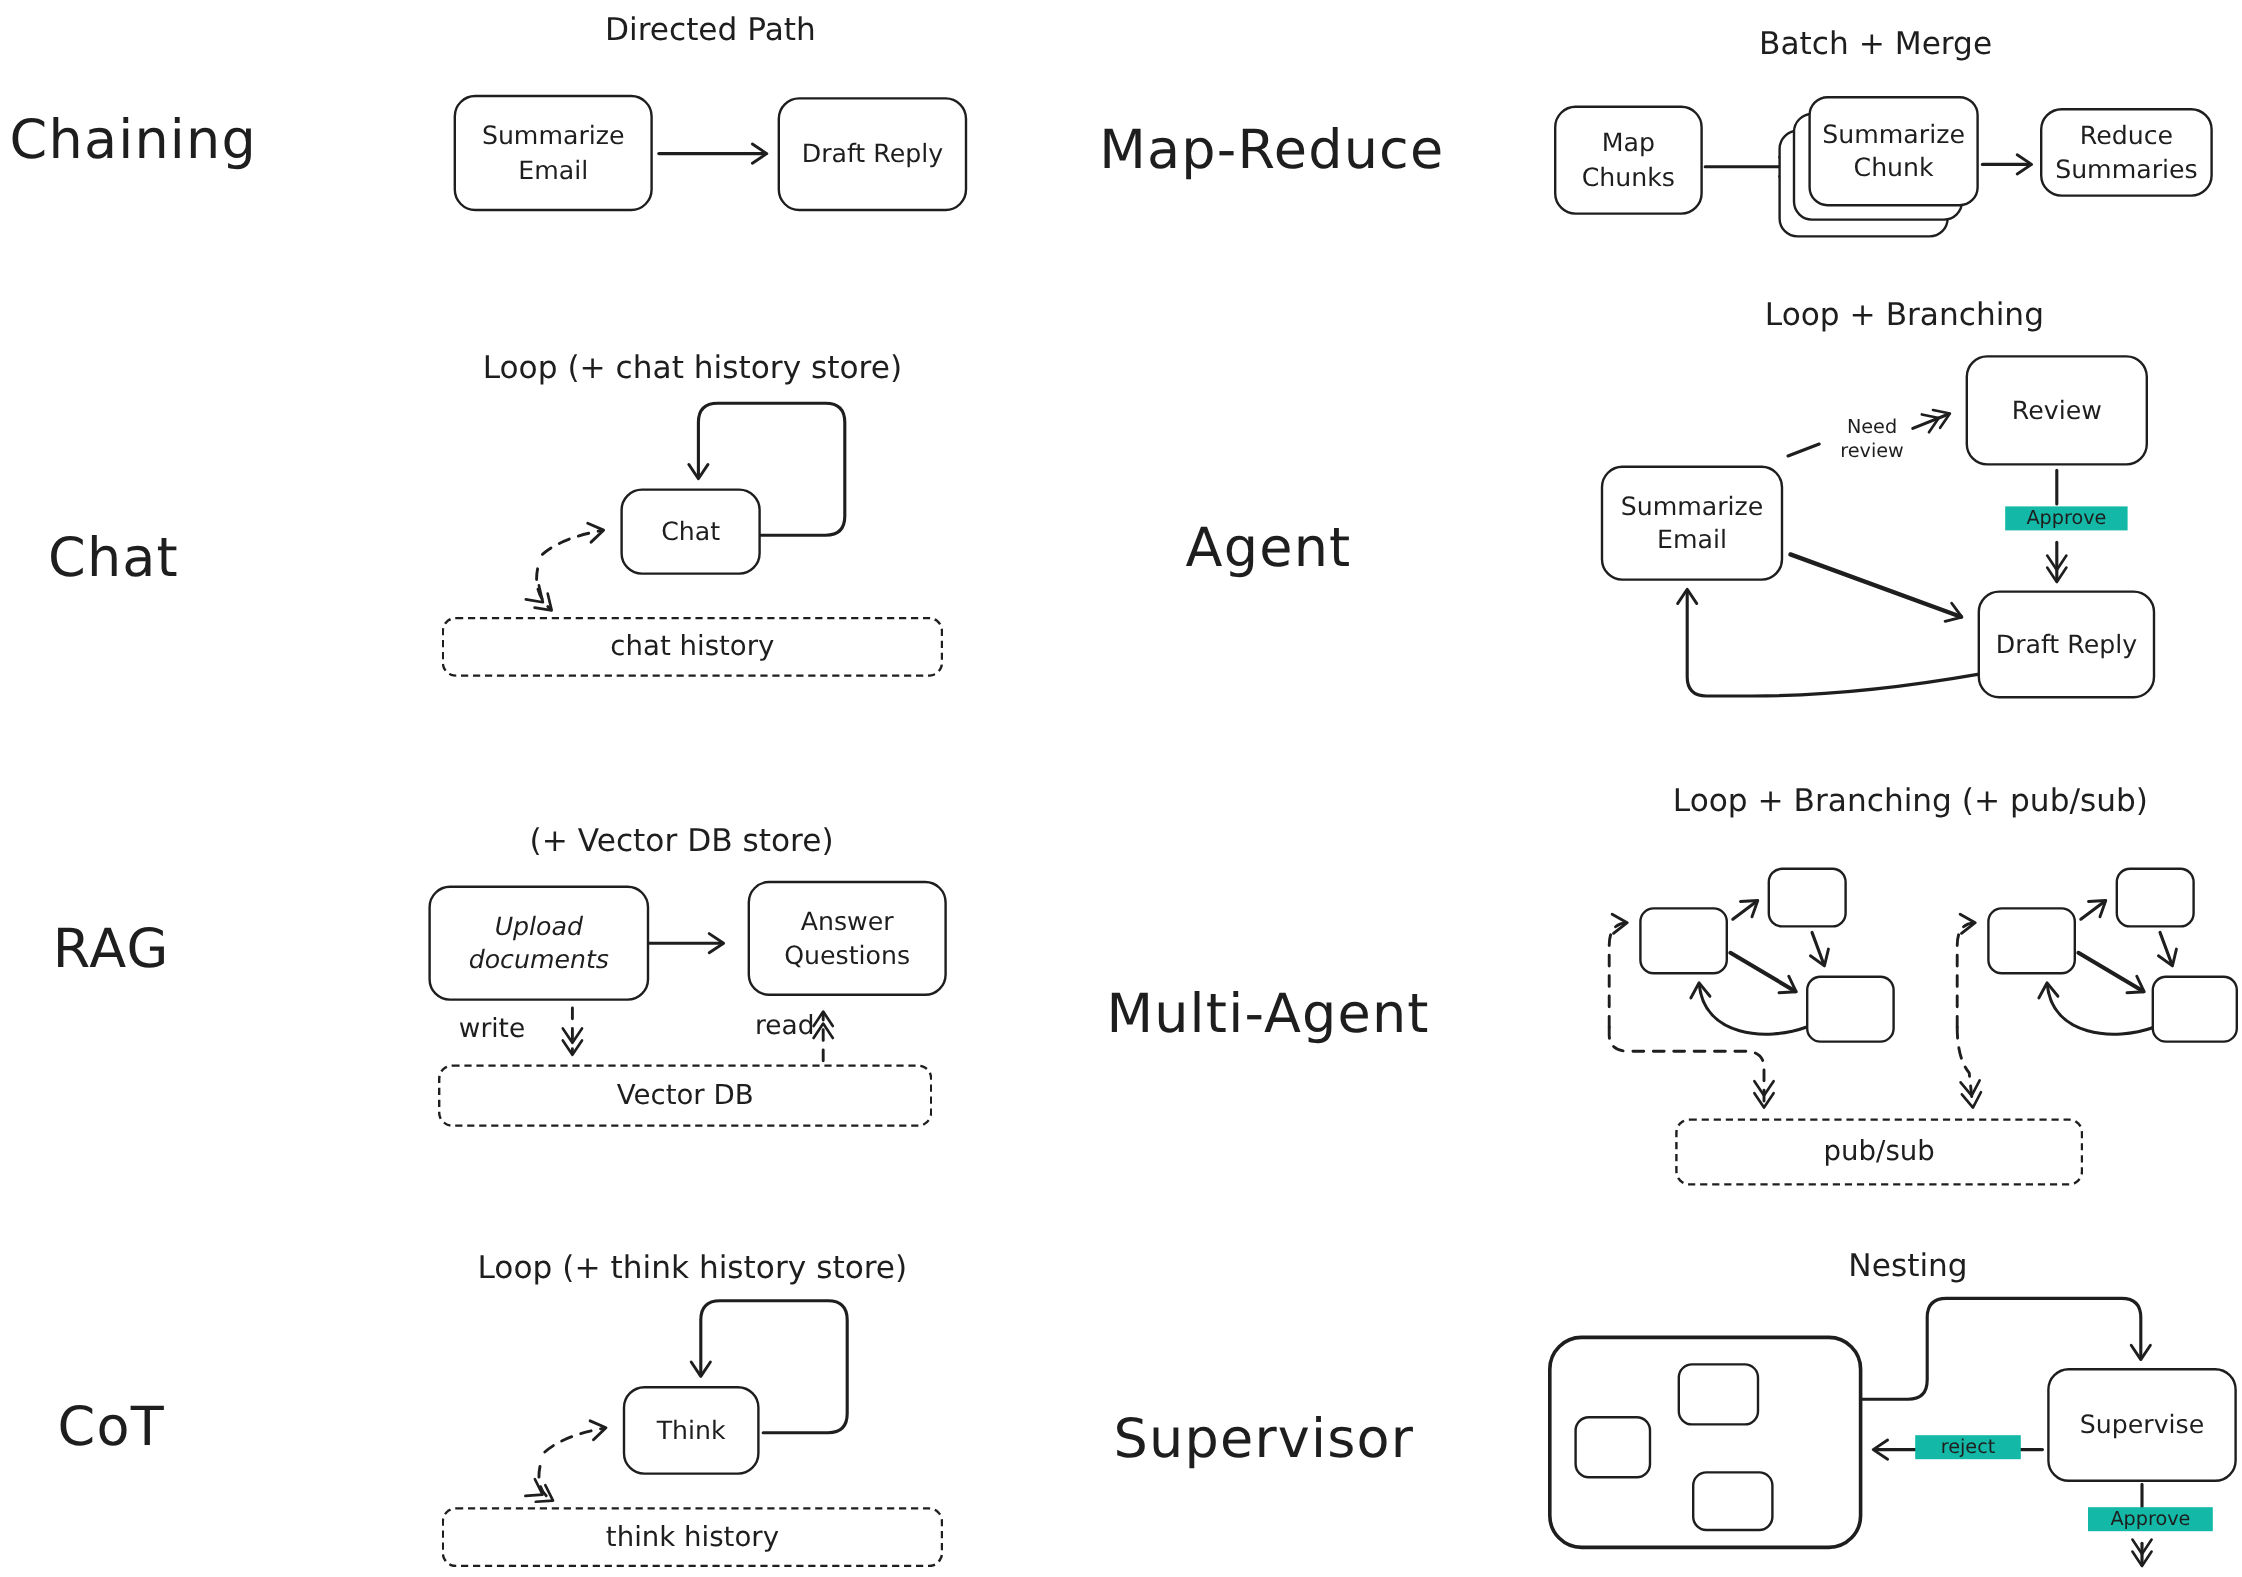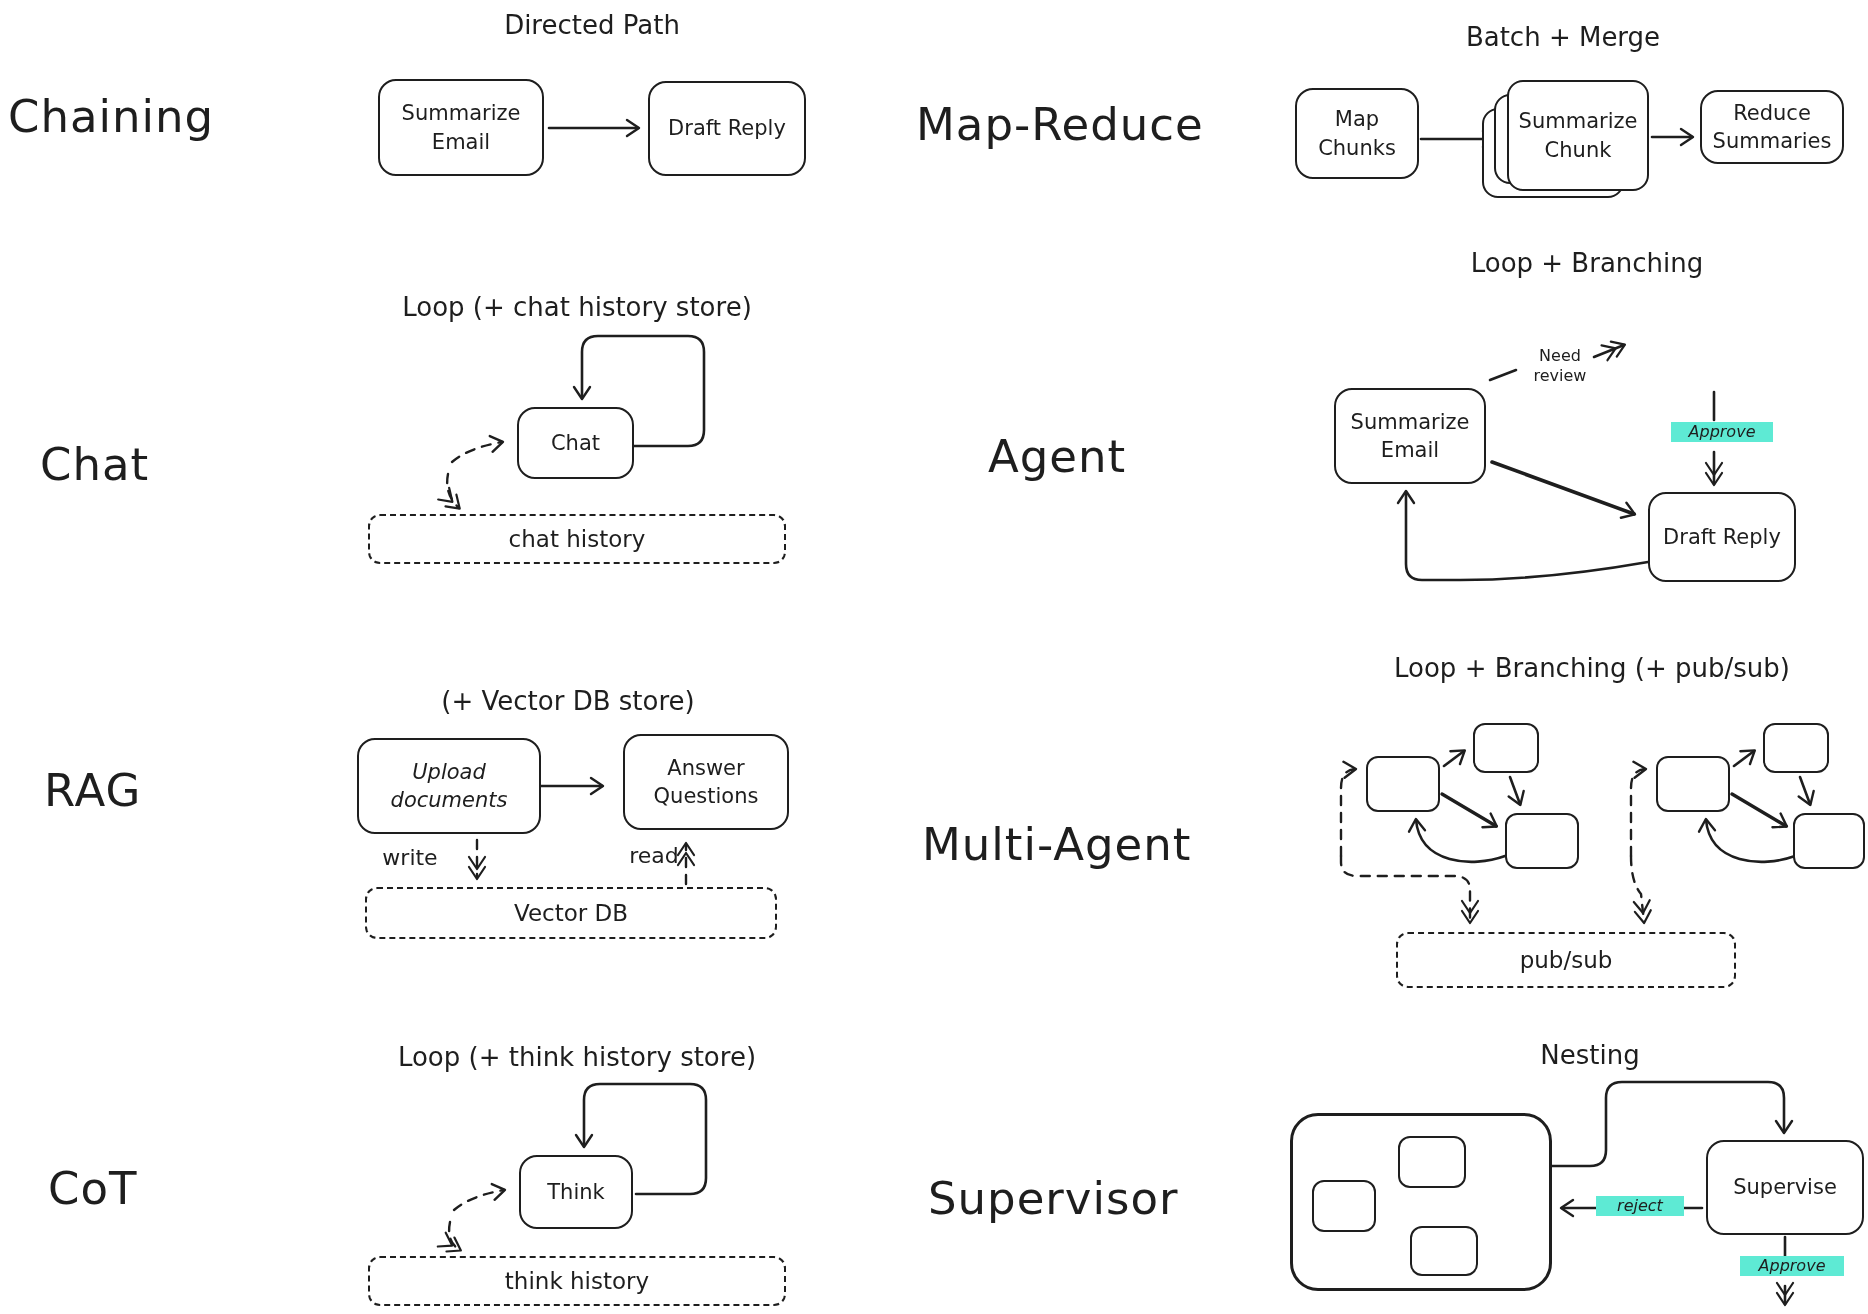--- a/index.html
+++ b/index.html
@@ -15,21 +15,21 @@
          display:flex;align-items:center;justify-content:center;text-align:center;
          font-size:23px;z-index:2;box-sizing:border-box;}
   .mini{position:absolute;border:2.6px solid #1e1e1e;border-radius:12px;background:#fff;
         z-index:2;box-sizing:border-box;}
   .stack-card{position:absolute;border:2.6px solid #1e1e1e;border-radius:16px;background:#fff;
         z-index:2;box-sizing:border-box;display:flex;align-items:center;justify-content:center;
         text-align:center;font-size:21px;line-height:1.35;}
   .container-box{position:absolute;border:3.2px solid #1e1e1e;border-radius:28px;background:#fff;
         z-index:2;box-sizing:border-box;}
   .edge-label{position:absolute;font-size:16px;line-height:1.25;text-align:center;z-index:4;}
-  .edge-label.on-line{background:#5eead4;padding:0 6px;font-style:italic;}
+  .edge-label.on-line{background:#14b8a6;padding:0 6px;}
 </style>
 </head>
 <body>
 
 <div class="canvas">
 
   <svg class="wires" width="1868" height="1314" viewBox="0 0 1868 1314">
     <defs>
       <marker id="arr" markerWidth="30" markerHeight="26" refX="13" refY="12" orient="auto" markerUnits="userSpaceOnUse">
         <path d="M2,4 L14,12 L2,20" fill="none" stroke="#1e1e1e" stroke-width="2.4" stroke-linecap="round" stroke-linejoin="round"></path>
@@ -93,31 +93,32 @@
   <div class="sec-label" style="left:8px;top:90px;">Chaining</div>
   <div class="dia-title" style="left:392px;top:10px;width:400px;">Directed Path</div>
   <div class="node" style="left:378px;top:79px;width:166px;height:97px;">Summarize Email</div>
   <div class="node" style="left:648px;top:81px;width:158px;height:95px;">Draft Reply</div>
 
   <div class="sec-label" style="left:916px;top:98px;">Map-Reduce</div>
   <div class="dia-title" style="left:1363px;top:22px;width:400px;">Batch + Merge</div>
   <div class="node" style="left:1295px;top:88px;width:124px;height:91px;">Map Chunks</div>
   <div class="stack-card" style="left:1482px;top:108px;width:142px;height:90px;"></div>
   <div class="stack-card" style="left:1494px;top:94px;width:142px;height:90px;"></div>
-  <div class="stack-card" style="left:1507px;top:80px;width:142px;height:111px;">Summarize Chunk</div>
+  <div class="stack-card" style="left:1507px;top:80px;width:142px;height:92px;">Summarize Chunk</div>
   <div class="node" style="left:1700px;top:90px;width:144px;height:74px;">Reduce Summaries</div>
 
   <div class="sec-label" style="left:40px;top:438px;">Chat</div>
   <div class="dia-title" style="left:327px;top:292px;width:500px;">Loop (+ chat history store)</div>
   <div class="node" style="left:517px;top:407px;width:117px;height:72px;">Chat</div>
   <div class="store" style="left:368px;top:514px;width:418px;height:50px;">chat history</div>
 
   <div class="sec-label" style="left:988px;top:430px;">Agent</div>
   <div class="dia-title" style="left:1387px;top:248px;width:400px;text-align:center;">Loop + Branching</div>
   <div class="node" style="left:1334px;top:388px;width:152px;height:96px;">Summarize Email</div>
+  <div class="node" style="left:1638px;top:296px;width:152px;height:92px;">Review</div>
   <div class="node" style="left:1648px;top:492px;width:148px;height:90px;">Draft Reply</div>
   <div class="edge-label" style="left:1518px;top:346px;width:84px;">Need review</div>
   <div class="edge-label on-line" style="left:1671px;top:422px;width:90px;">Approve</div>
 
   <div class="sec-label" style="left:44px;top:764px;">RAG</div>
   <div class="dia-title" style="left:368px;top:686px;width:400px;">(+ Vector DB store)</div>
   <div class="node" style="left:357px;top:738px;width:184px;height:96px;font-style:italic;">Upload documents</div>
   <div class="node" style="left:612px;top:734px;width:166px;height:96px;margin-left:11px;">Answer Questions</div>
   <div class="edge-label" style="left:372px;top:844px;width:76px;font-size:22px;">write</div>
   <div class="edge-label" style="left:626px;top:842px;width:56px;font-size:22px;">read</div>

